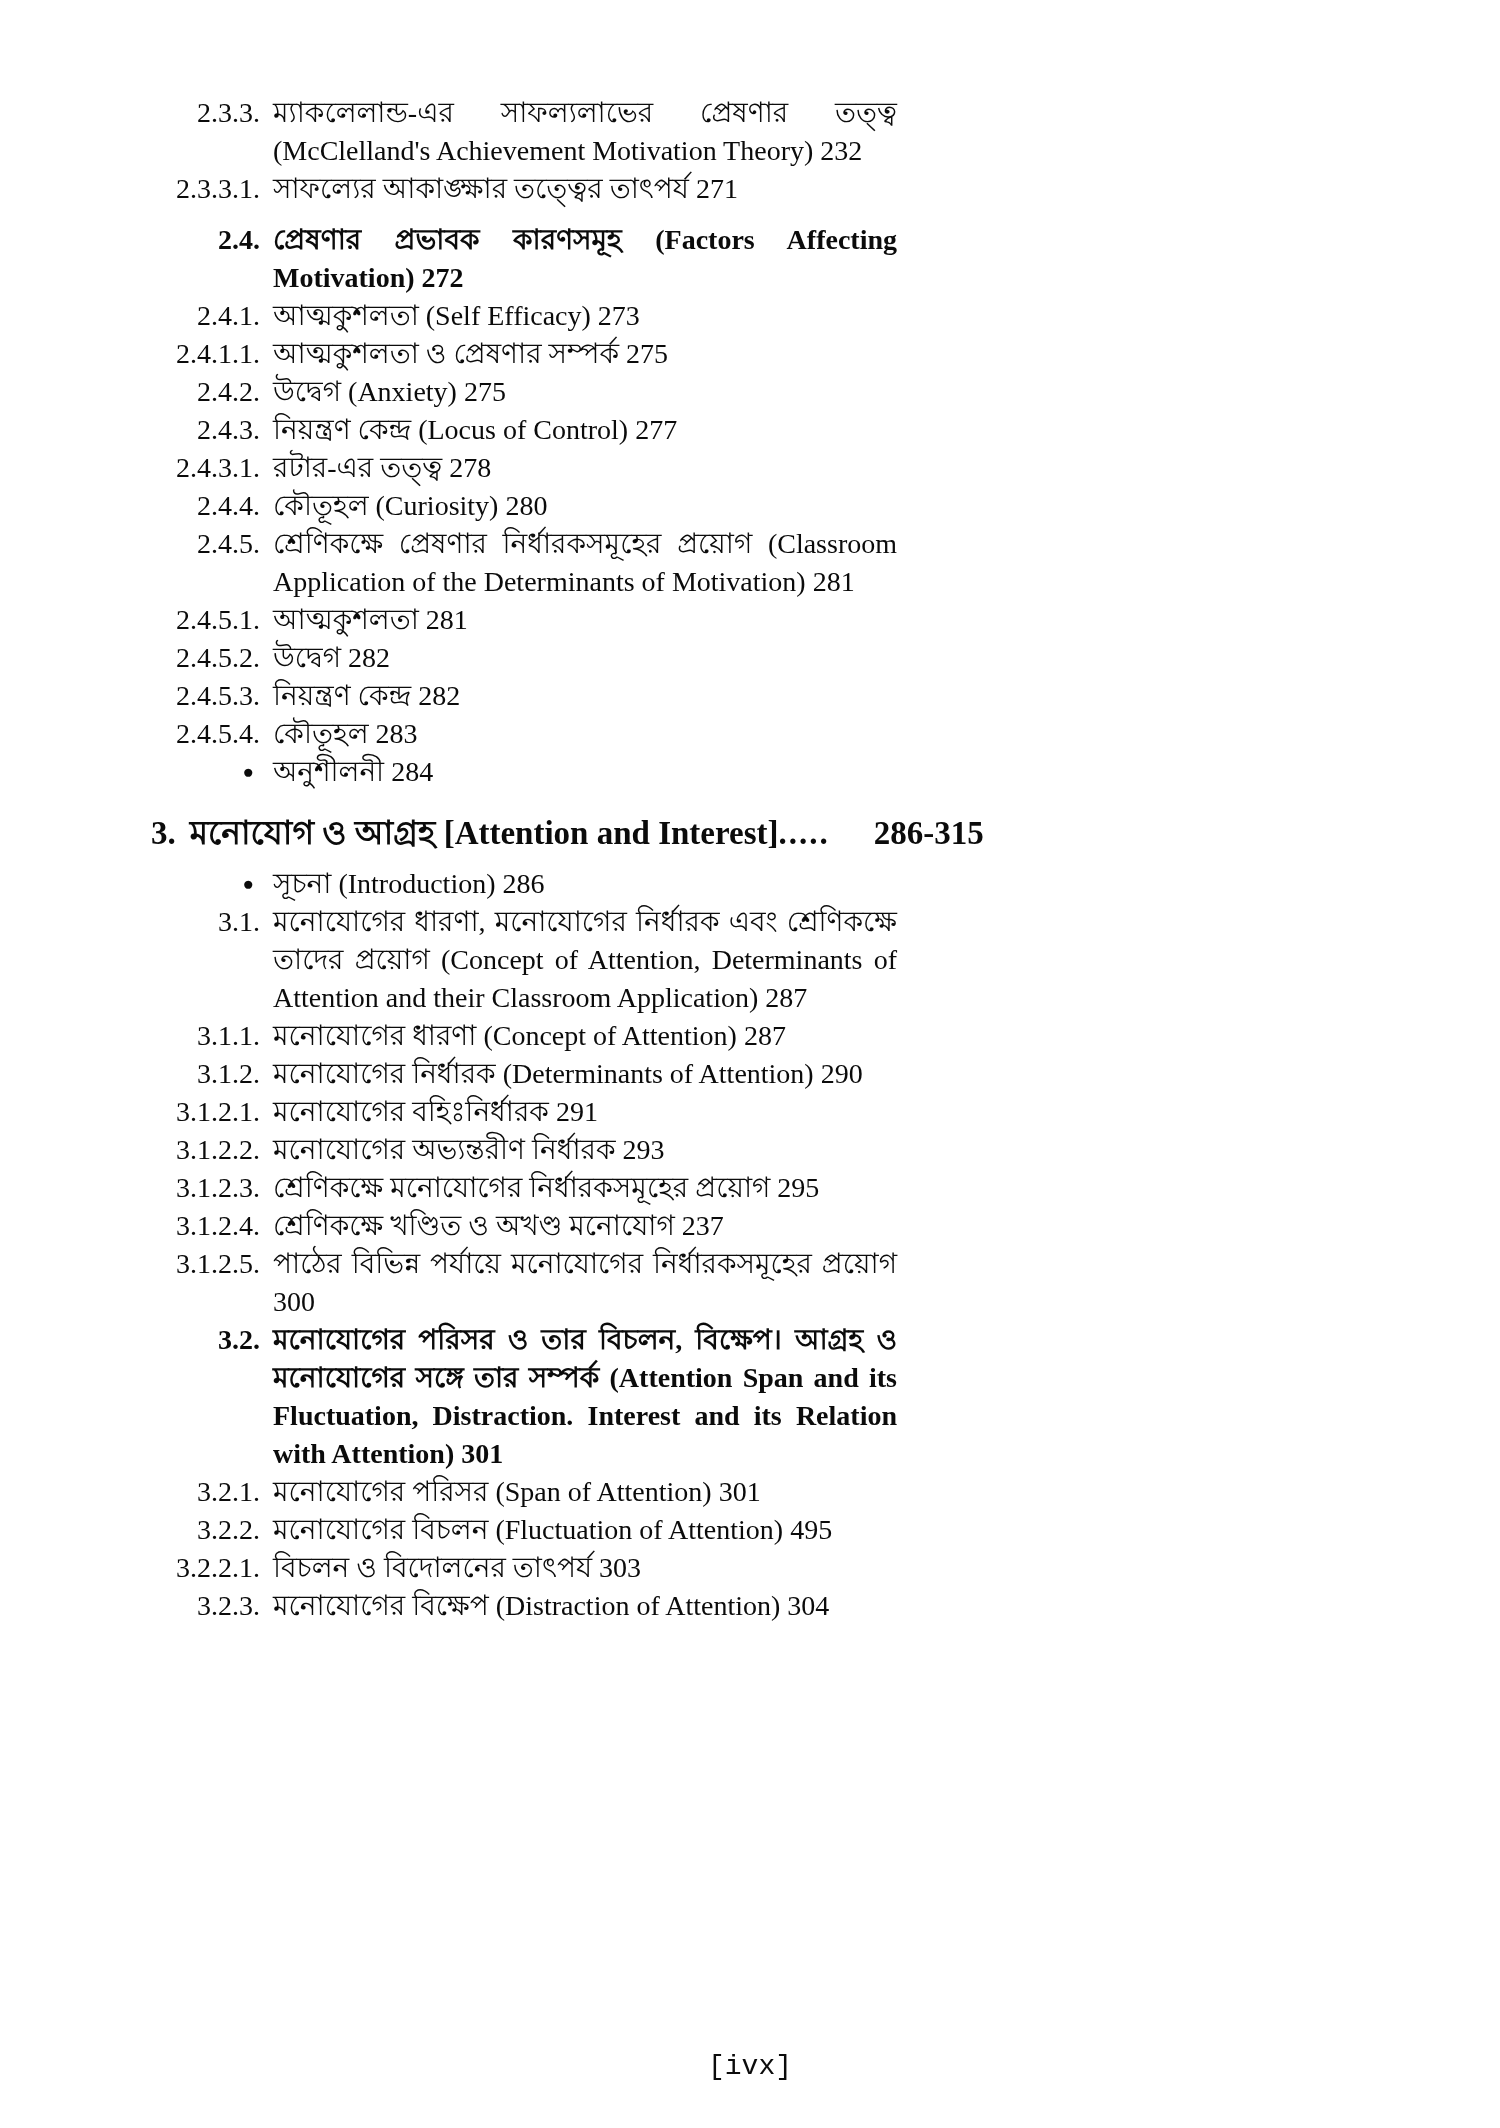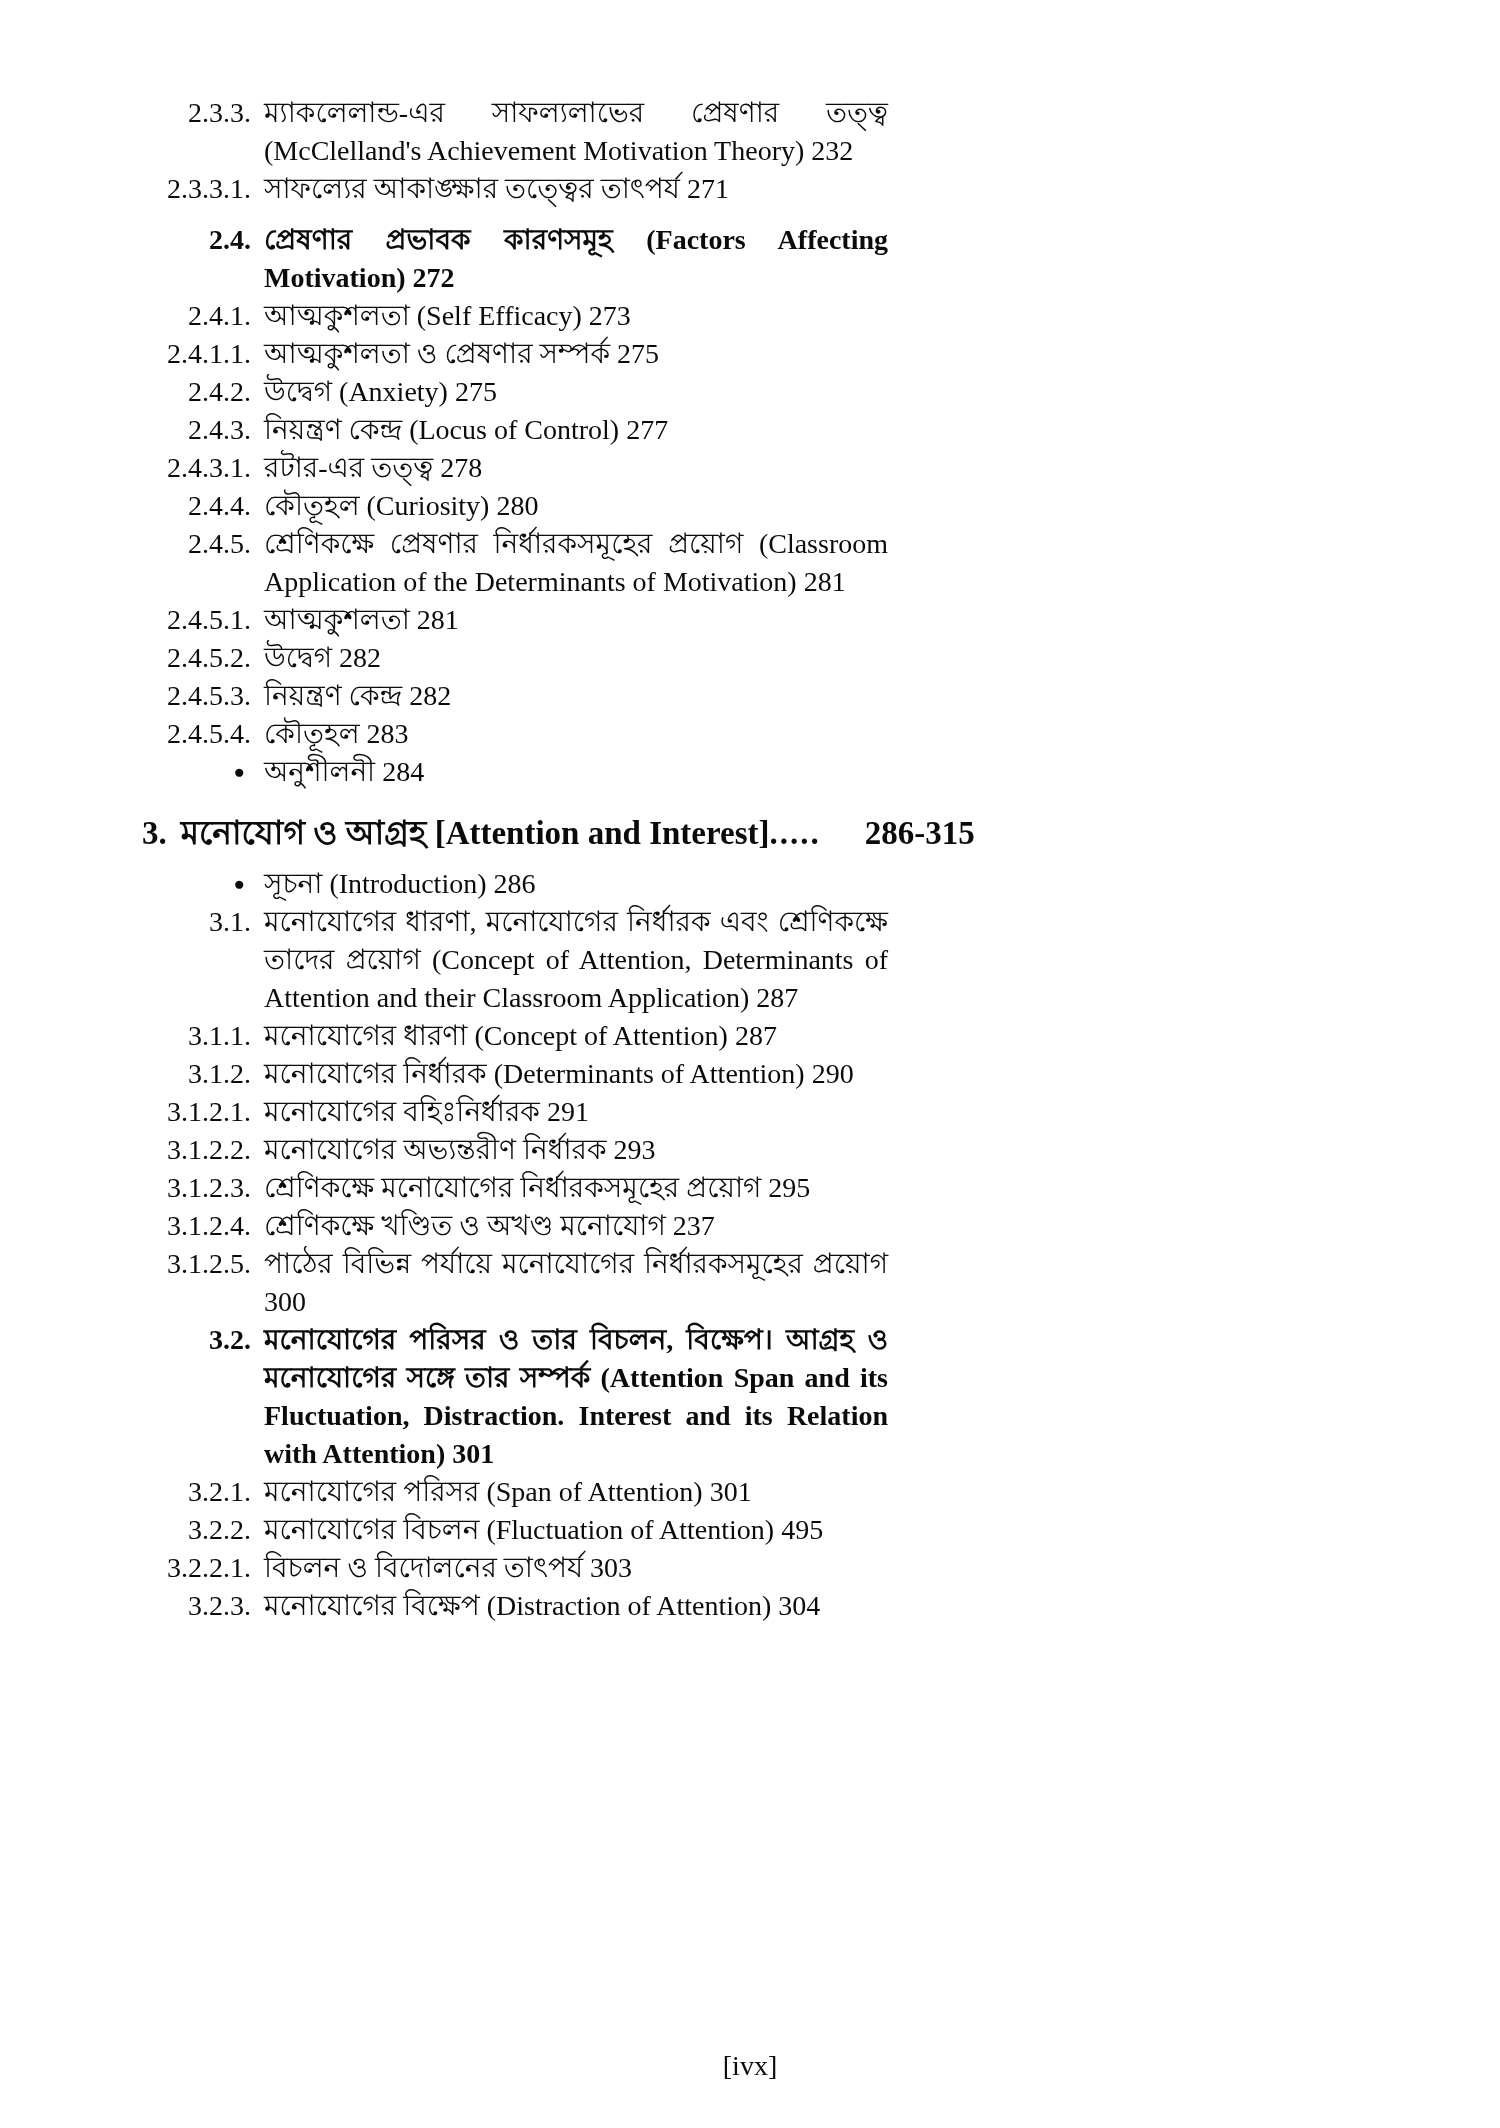--- a/index.html
+++ b/index.html
@@ -11,21 +11,21 @@
     height: 2128px;
     background: #ffffff;
     position: relative;
     font-family: "Liberation Serif", "DejaVu Serif", serif;
     color: #0b0b0b;
     overflow: hidden;
   }
   .page {
     position: absolute;
     top: 94px;
-    left: 156px;
+    left: 165px;
     width: 802px;
   }
   .row {
     display: flex;
     align-items: flex-start;
     font-size: 28px;
     line-height: 38px;
   }
   .row .num {
     flex: 0 0 95px;
@@ -59,20 +59,21 @@
   .chapter .ch-num { padding-right: 14px; }
   .chapter .ch-dots { margin-left: auto; letter-spacing: 2px; }
   .chapter .ch-pages { margin-left: 44px; }
   .footer {
     position: absolute;
     left: 0;
     width: 100%;
     bottom: 46px;
     text-align: center;
     font-size: 28px;
+    font-family: Liberation Mono, monospace;
   }
 </style>
 </head>
 <body>
 
 <div class="page">
   <div id="toc-list">
       <div class="row">
         <span class="num">2.3.3.</span>
         <span class="txt">ম্যাকলেলান্ড-এর সাফল্যলাভের প্রেষণার তত্ত্ব (McClelland's Achievement Motivation Theory) 232</span>

